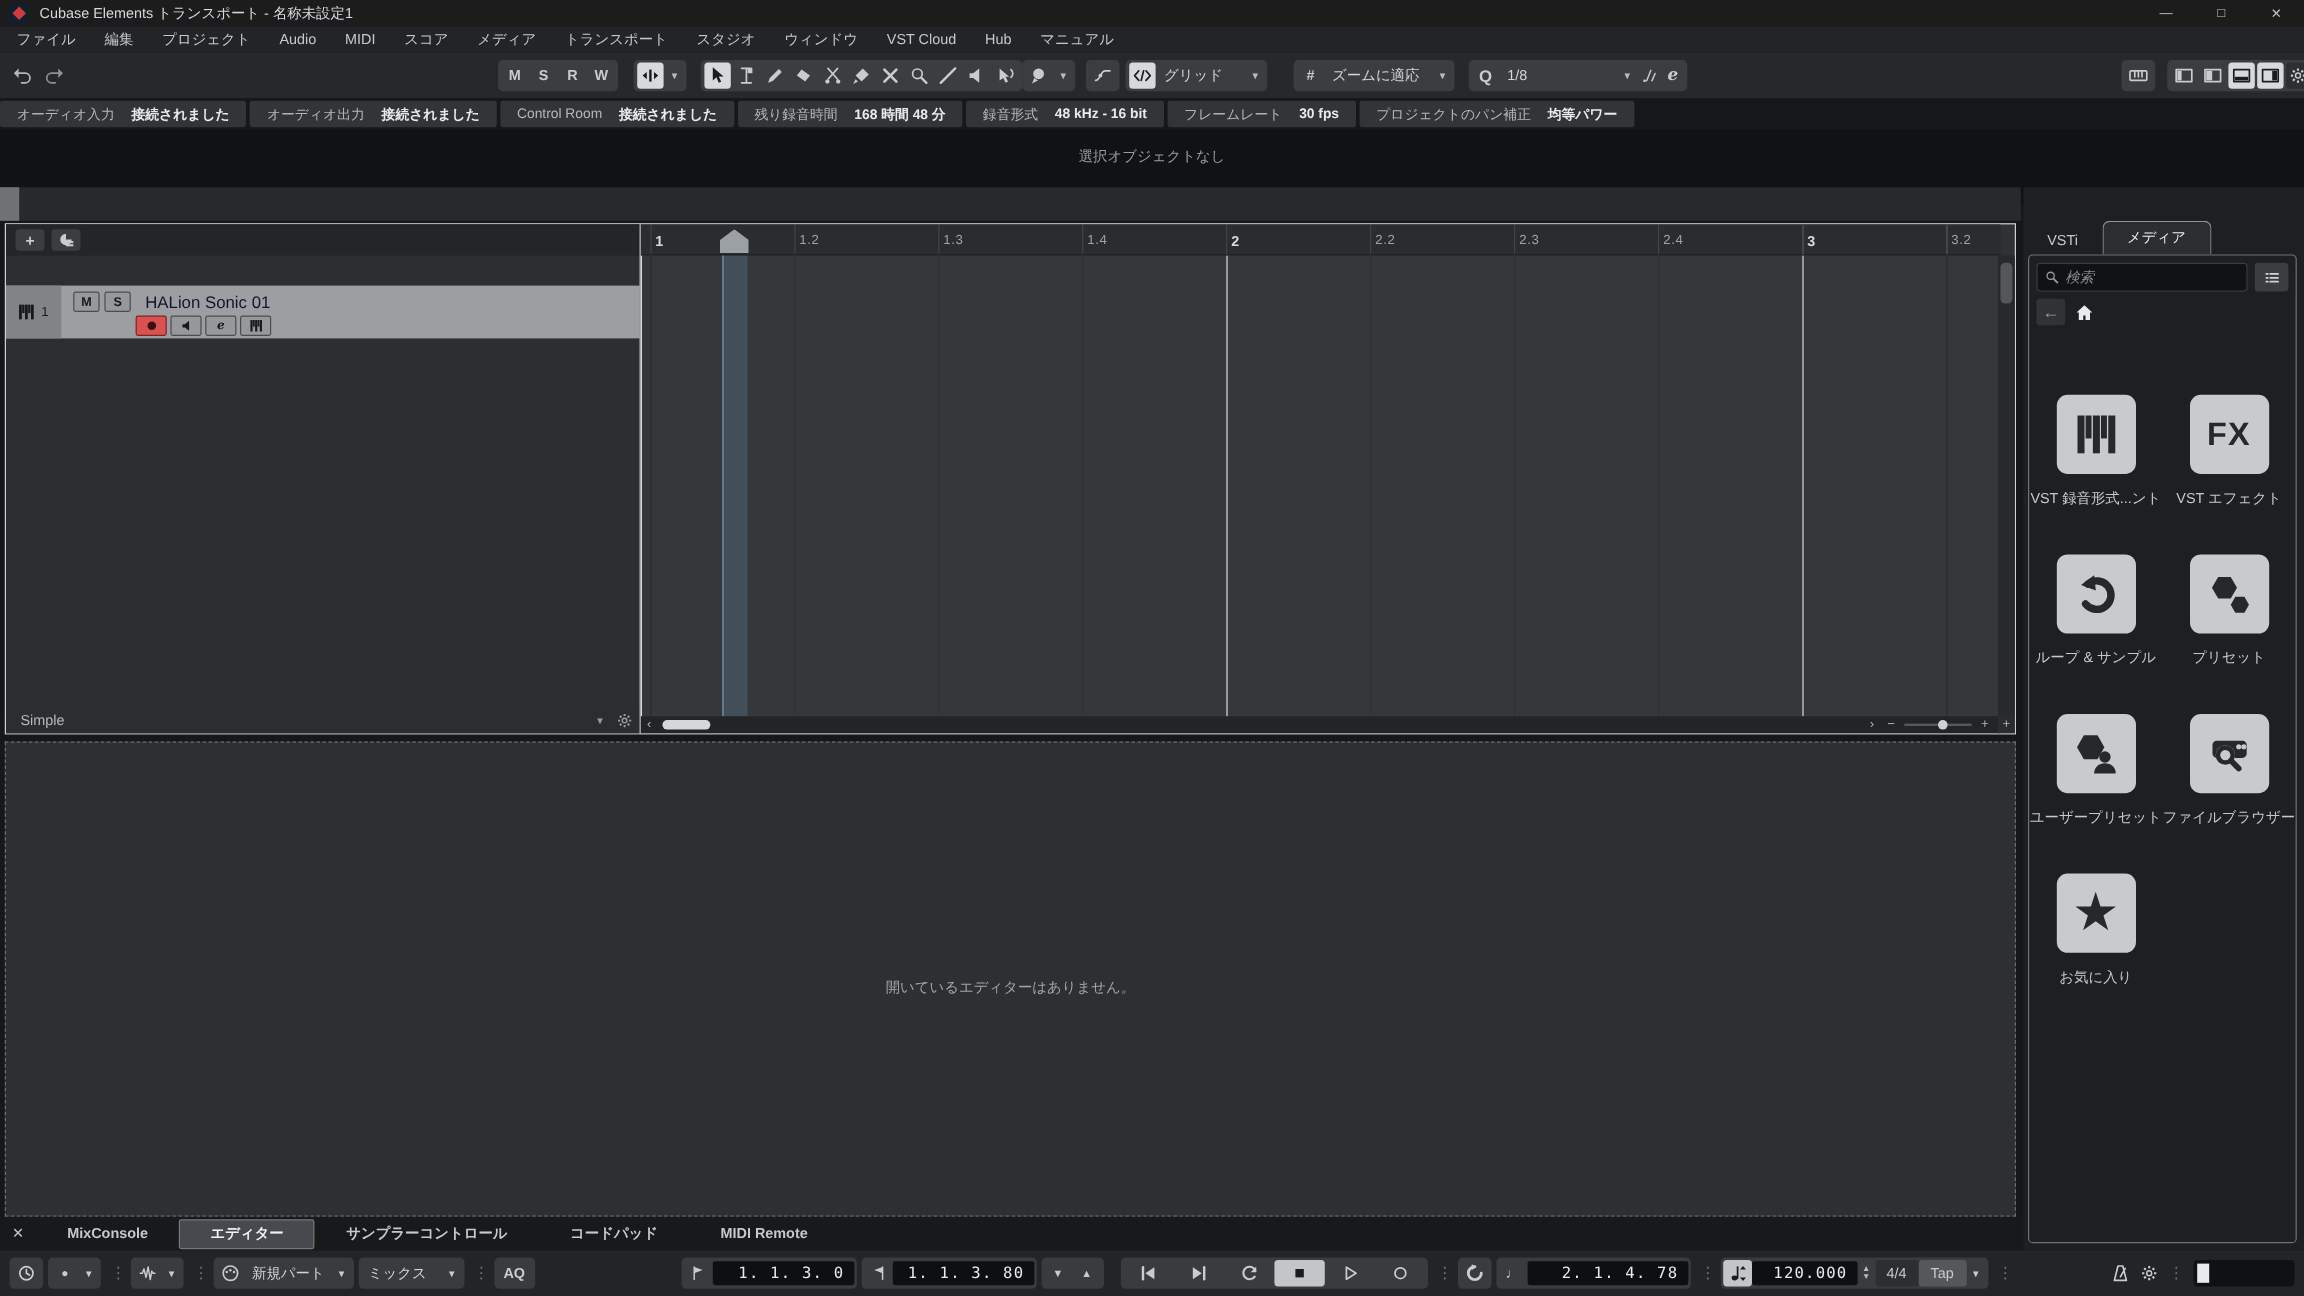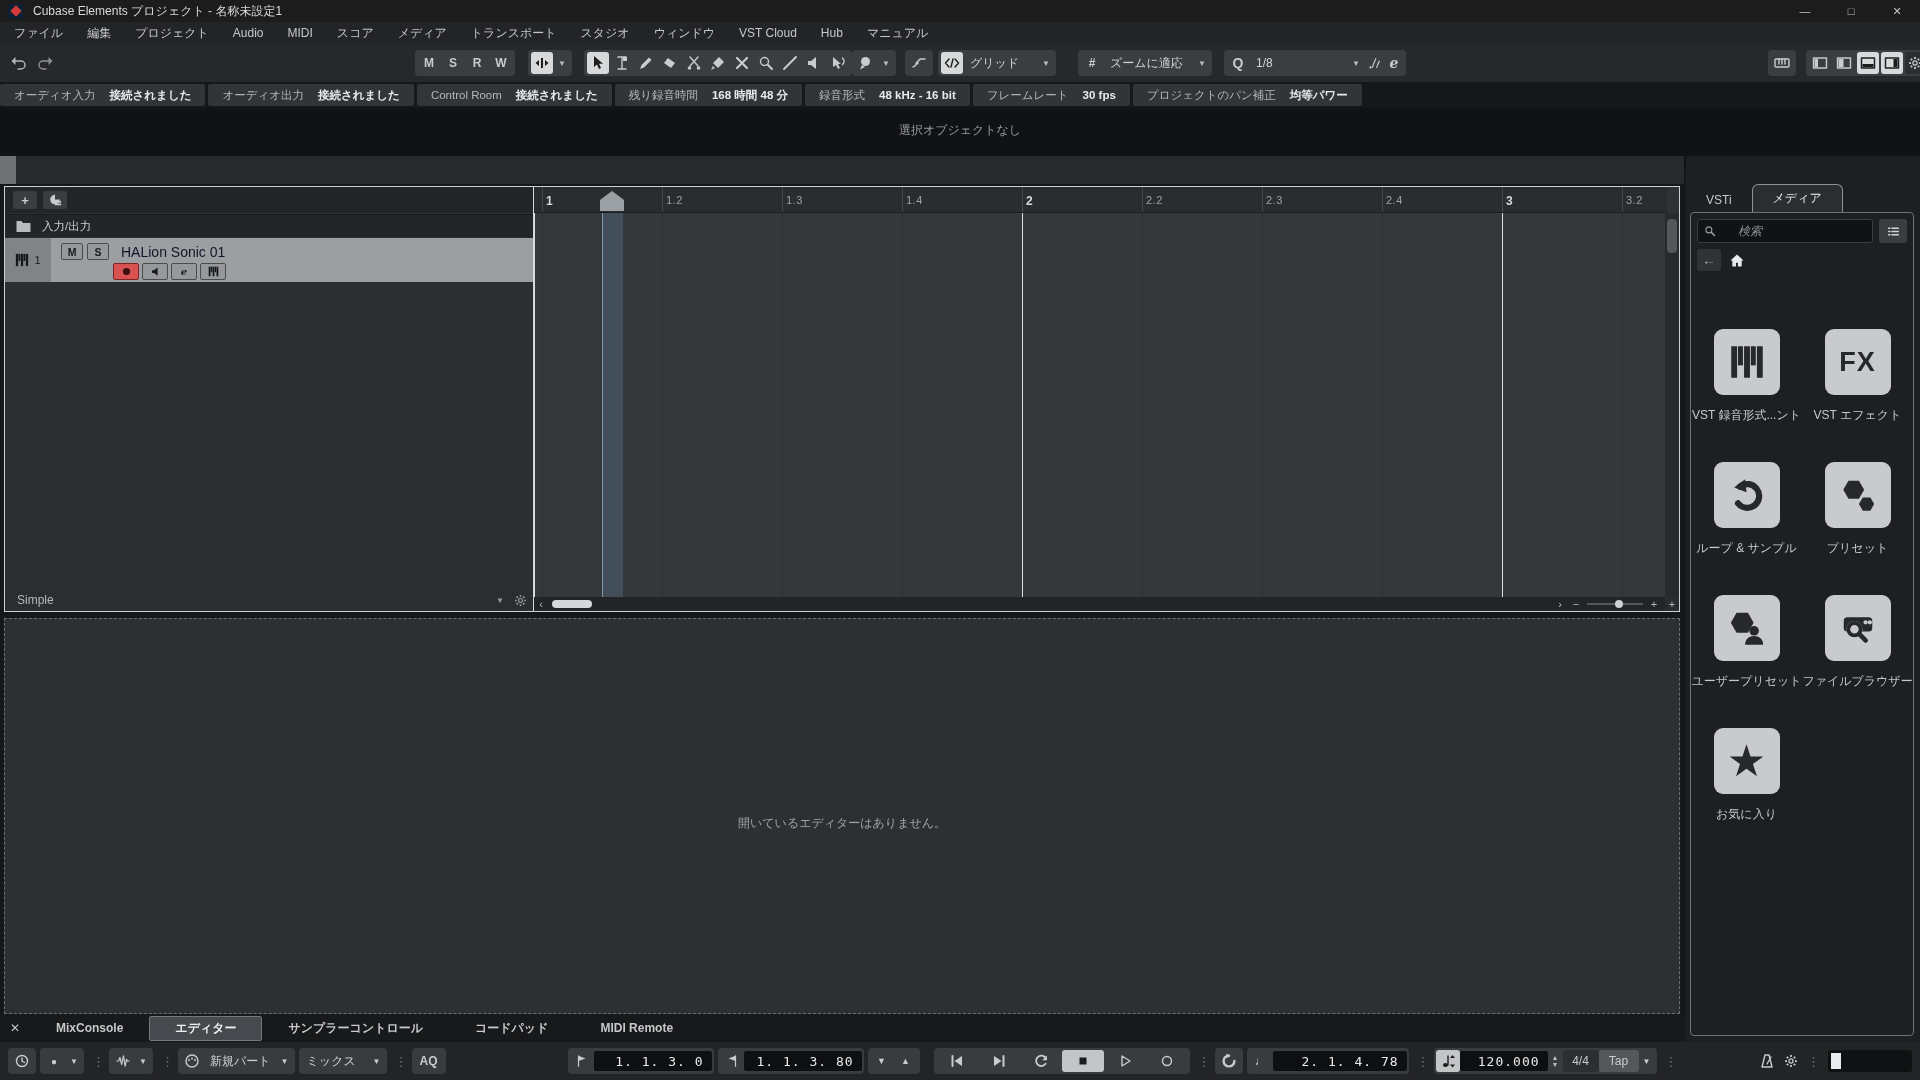--- a/index.html
+++ b/index.html
@@ -109,40 +109,40 @@
   .meterbox{width:84px;height:22px;background:#101112;border-radius:3px;margin-left:4px;position:relative;}
   .meterbox .mled{position:absolute;left:3px;top:3px;width:10px;height:16px;background:#e8eaec;}
 
   
   .rightpanel{left:1686px;top:156px;width:234px;height:886px;background:#1d1f22;}
   .rp-tabs{position:absolute;left:0;top:30px;width:100%;height:26px;display:flex;align-items:flex-end;}
   .rp-tab{padding:5px 20px;color:#c6c8ca;font-weight:normal;font-size:12px;}
   .rp-tab.active{background:#2b2d30;border:1px solid #8f9294;border-bottom:none;border-radius:6px 6px 0 0;color:#eceeef;}
   .rack{position:absolute;left:4px;top:56px;width:224px;bottom:6px;border:1px solid #6f7275;border-radius:4px;box-sizing:border-box;}
   .searchrow{position:absolute;left:6px;top:6px;width:210px;height:24px;display:flex;gap:6px;}
-  .searchbox{flex:1;background:#101214;border:1px solid #3a3c3e;border-radius:3px;display:flex;align-items:center;padding:0 6px;gap:20px;}
+  .searchbox{flex:1;background:#101214;border:1px solid #3a3c3e;border-radius:3px;display:flex;align-items:center;padding:0 6px;gap:3px;}
   .searchbox input{background:transparent;border:none;outline:none;color:#c9cbcd;font-style:italic;font-size:12px;width:100%;font-family:inherit;}
   .searchbox input::placeholder{color:#8a8d90;}
   .listbtn{width:28px;background:#3b3e41;border-radius:3px;display:flex;align-items:center;justify-content:center;color:#d2d4d6;}
   .navrow{position:absolute;left:6px;top:36px;display:flex;gap:8px;align-items:center;}
   .backbtn{width:24px;height:22px;background:#303336;border-radius:3px;color:#9a9da0;display:flex;align-items:center;justify-content:center;font-size:14px;}
   .homebtn{color:#e8eaec;}
   .tiles{position:absolute;left:0;top:116px;width:100%;display:grid;grid-template-columns:1fr 1fr;row-gap:38px;justify-items:center;}
   .tilecell{display:flex;flex-direction:column;align-items:center;width:104px;}
   .tile{width:66px;height:66px;border-radius:9px;background:#c9cacc;color:#26282b;display:flex;align-items:center;justify-content:center;}
   .tile .fx{font-size:27px;font-weight:bold;letter-spacing:1px;}
   .tile .bigstar{font-size:44px;line-height:44px;}
   .tlabel{margin-top:12px;color:#c6c8ca;font-size:12px;text-align:center;white-space:nowrap;}
 </style>
 </head>
 <body>
 
 <div class="abs titlebar">
   <div class="app-icon"></div>
-  <div class="title-text">Cubase Elements プロジェクト - 名称未設定1</div>
+  <div class="title-text">Cubase Elements トランスポート - 名称未設定1</div>
   <div class="win-controls">
     <div class="win-btn">—</div>
     <div class="win-btn">□</div>
     <div class="win-btn">✕</div>
   </div>
 </div>
 
 <div class="abs menubar">
   <span class="menu-item">ファイル</span>
   <span class="menu-item">編集</span>
@@ -391,28 +391,20 @@
   <div class="tracklist">
     <div class="tl-head">
       <div class="tl-btn">+</div>
       <div class="tl-btn">
         <svg width="16" height="14" viewBox="0 0 16 16">
             <path class="ic" d="M8 2a5.5 5.5 0 1 0 5.5 5.5L8 7.5z"></path>
             <rect class="ic" x="8" y="9" width="7" height="2"></rect>
             <rect class="ic" x="8" y="12" width="7" height="2"></rect>
           </svg>
         </div>
-    </div>
-    <div class="folder-row">
-      <span class="ficon">
-        <svg width="17" height="14" viewBox="0 0 16 14">
-            <path class="ic" d="M1 2h5l1.5 2H15v9H1z"></path>
-          </svg>
-        </span>
-      <span class="flabel">入力/出力</span>
     </div>
     <div class="track-row">
       <div class="track-stub">
         <svg width="14" height="14" viewBox="0 0 16 16">
             <rect class="ic" x="1" y="1" width="2.6" height="14"></rect>
             <rect class="ic" x="6.7" y="1" width="2.6" height="14"></rect>
             <rect class="ic" x="12.4" y="1" width="2.6" height="14"></rect>
             <rect class="ic" x="4" y="1" width="2.2" height="8"></rect>
             <rect class="ic" x="9.7" y="1" width="2.2" height="8"></rect>
           </svg>

